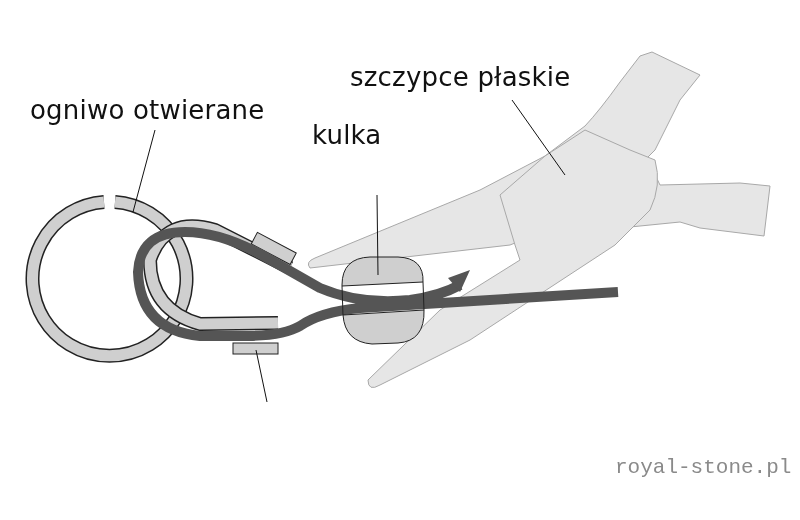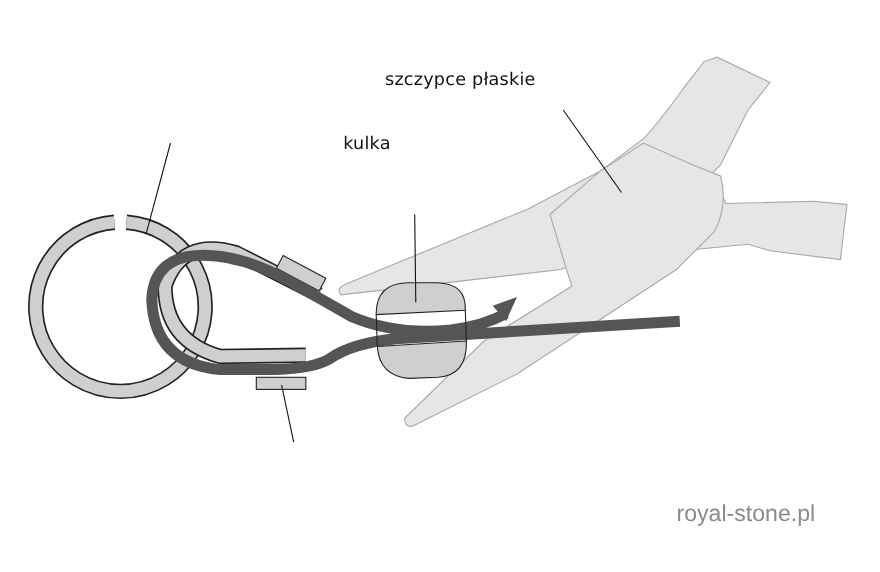--- a/index.html
+++ b/index.html
@@ -1,19 +1,19 @@
 <!DOCTYPE html>
 <html><head>
 <meta charset="utf-8">
 <style>
   html, body { margin:0; padding:0; background:#ffffff; }
   #stage { position:relative; width:800px; height:520px; overflow:hidden; background:#fff; }
   svg { position:absolute; left:0; top:0; }
-  .lbl { position:absolute; font-family:"DejaVu Sans", sans-serif; font-size:16px; color:#111; letter-spacing:0.2px; white-space:nowrap; line-height:1.2; }
-  .wm { position:absolute; font-family:Liberation Sans, sans-serif; font-size:21px; color:#8a8a8a; white-space:nowrap; }
+  .lbl { position:absolute; font-family:"DejaVu Sans", sans-serif; font-size:26px; color:#111; letter-spacing:0.2px; white-space:nowrap; line-height:1.2; }
+  .wm { position:absolute; font-family:Liberation Mono, monospace; font-size:21px; color:#8a8a8a; white-space:nowrap; }
 </style>
 </head>
 <body>
 
 <div id="stage">
   <svg width="800" height="520" viewBox="0 0 800 520">
 
     <g fill="#e6e6e6" stroke="#a8a8a8" stroke-width="1">
 
       <path d="M640 185 L648 160 L660 185 L740 183 L770 186 L764 236 L700 228 L680 222 L620 228 L600 240 L640 200 Z"></path>
@@ -45,16 +45,17 @@
 
     <g>
       <path d="M342 285 Q342 258 370 257 L398 257 Q424 258 423 282 L342 286 Z" fill="#cfcfcf" stroke="#222" stroke-width="1"></path>
       <path d="M343 315 L424 310 Q425 341 398 343 L372 344 Q345 342 343 315 Z" fill="#cfcfcf" stroke="#222" stroke-width="1"></path>
       <line x1="342" y1="286" x2="343" y2="315" stroke="#222" stroke-width="1"></line>
       <line x1="423" y1="282" x2="424" y2="310" stroke="#222" stroke-width="1"></line>
     </g>
     <line x1="377" y1="195" x2="378" y2="275" stroke="#111" stroke-width="1"></line>
   </svg>
 
+  <div class="lbl" style="left:30px;top:95px;">ogniwo otwierane</div>
   <div class="lbl" style="left:312px;top:120px;">kulka</div>
   <div class="lbl" style="left:350px;top:62px;">szczypce płaskie</div>
   <div class="wm" style="left:615px;top:456px;">royal-stone.pl</div>
 </div>
 
 </body></html>

